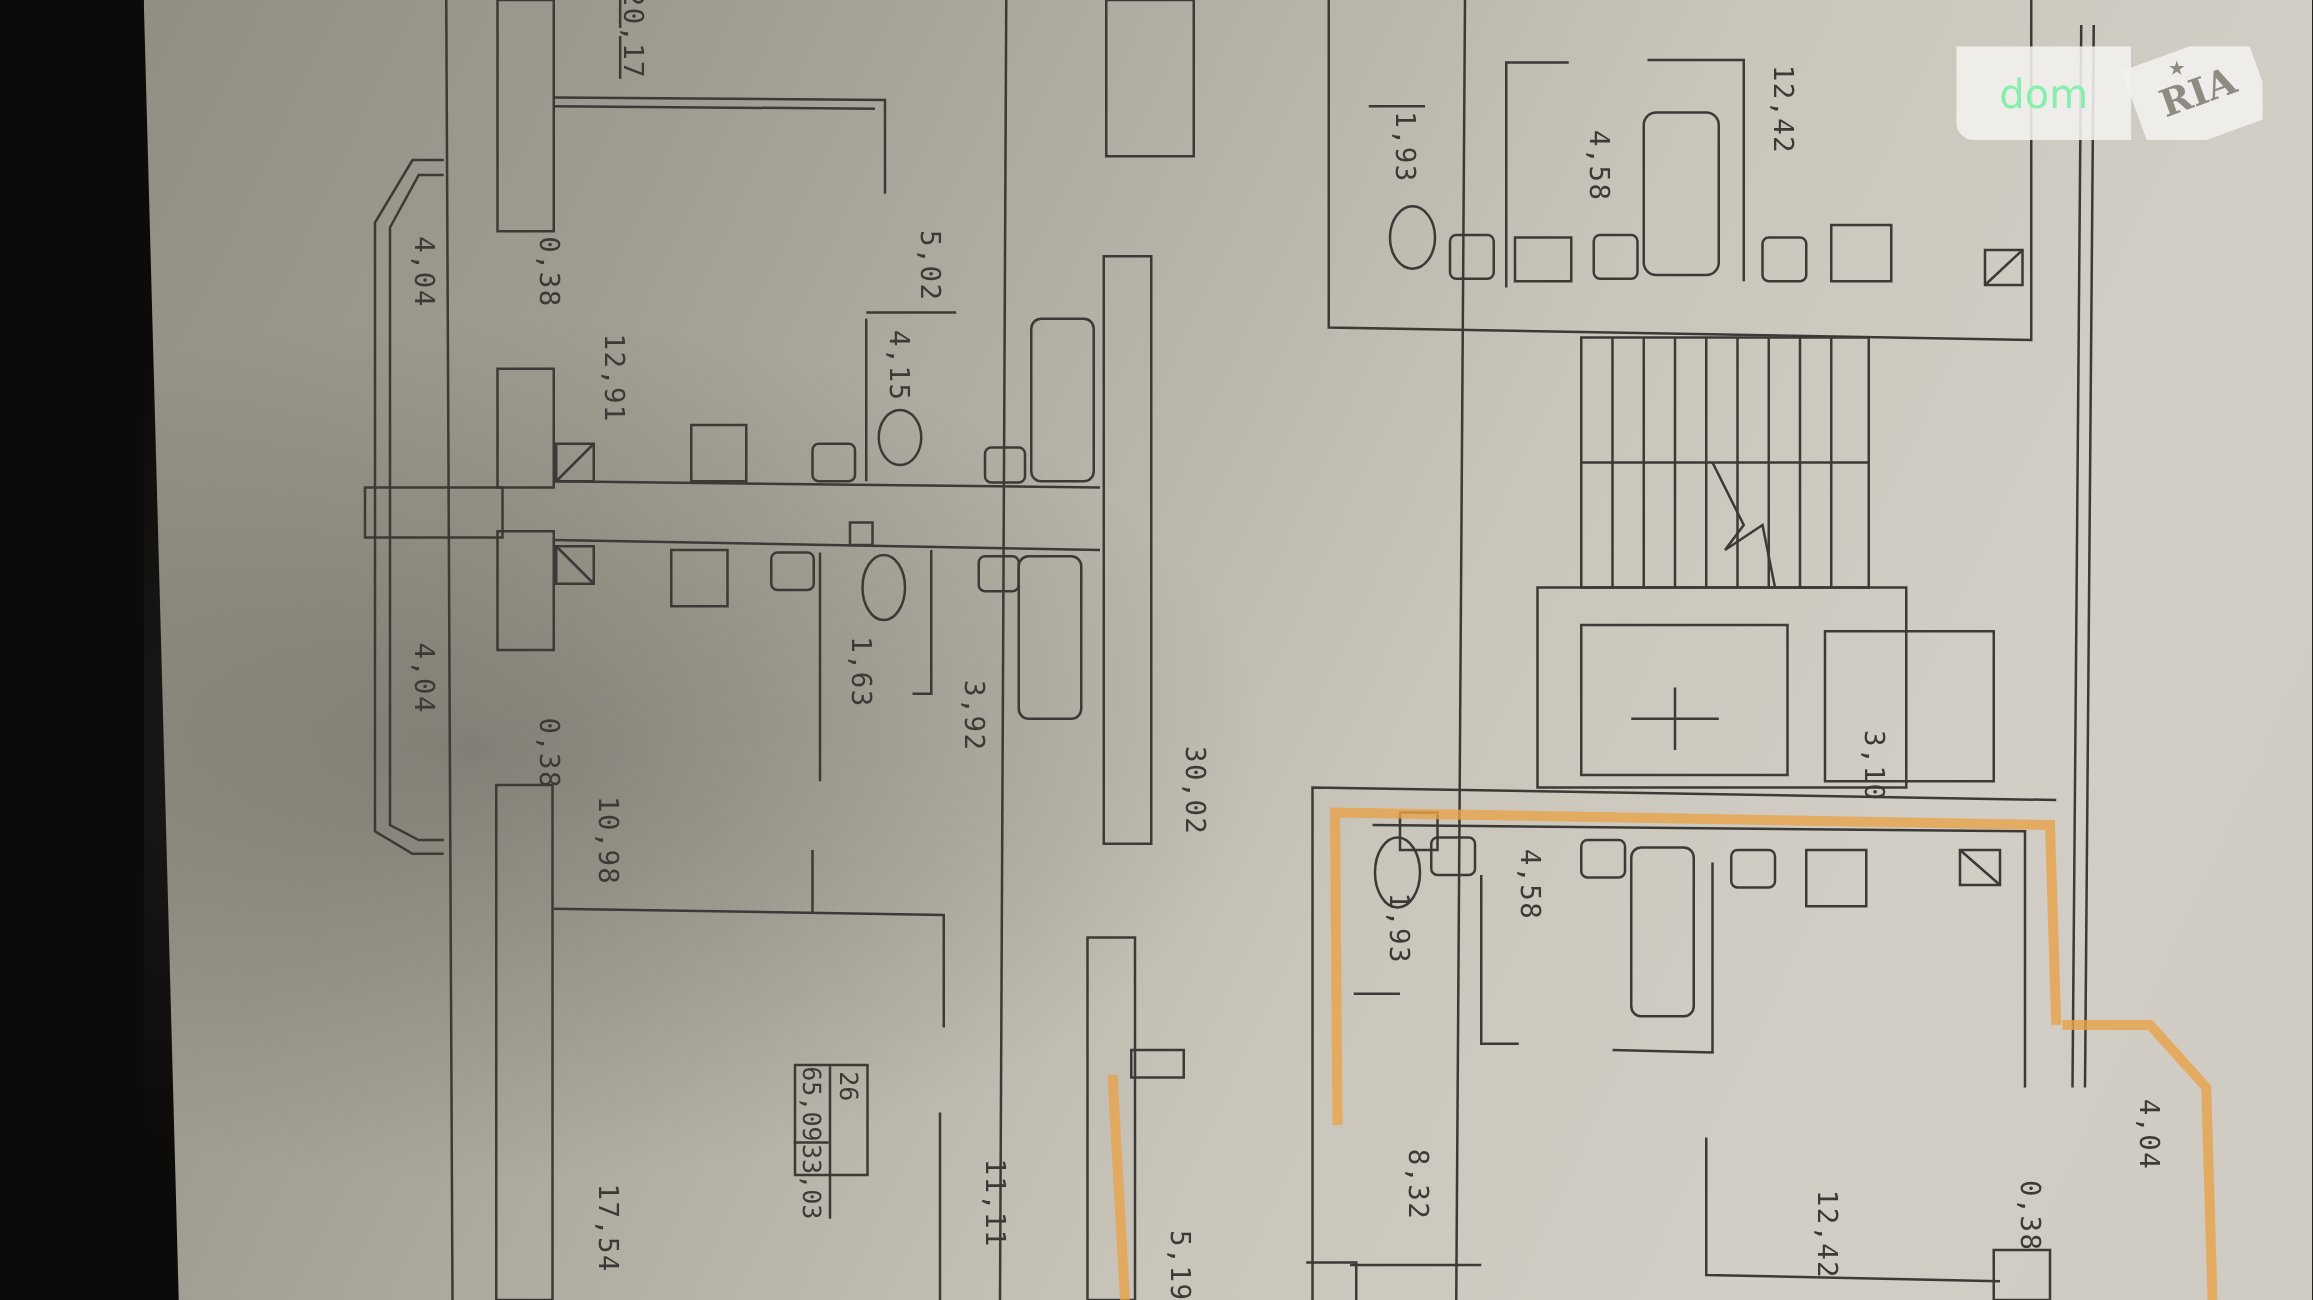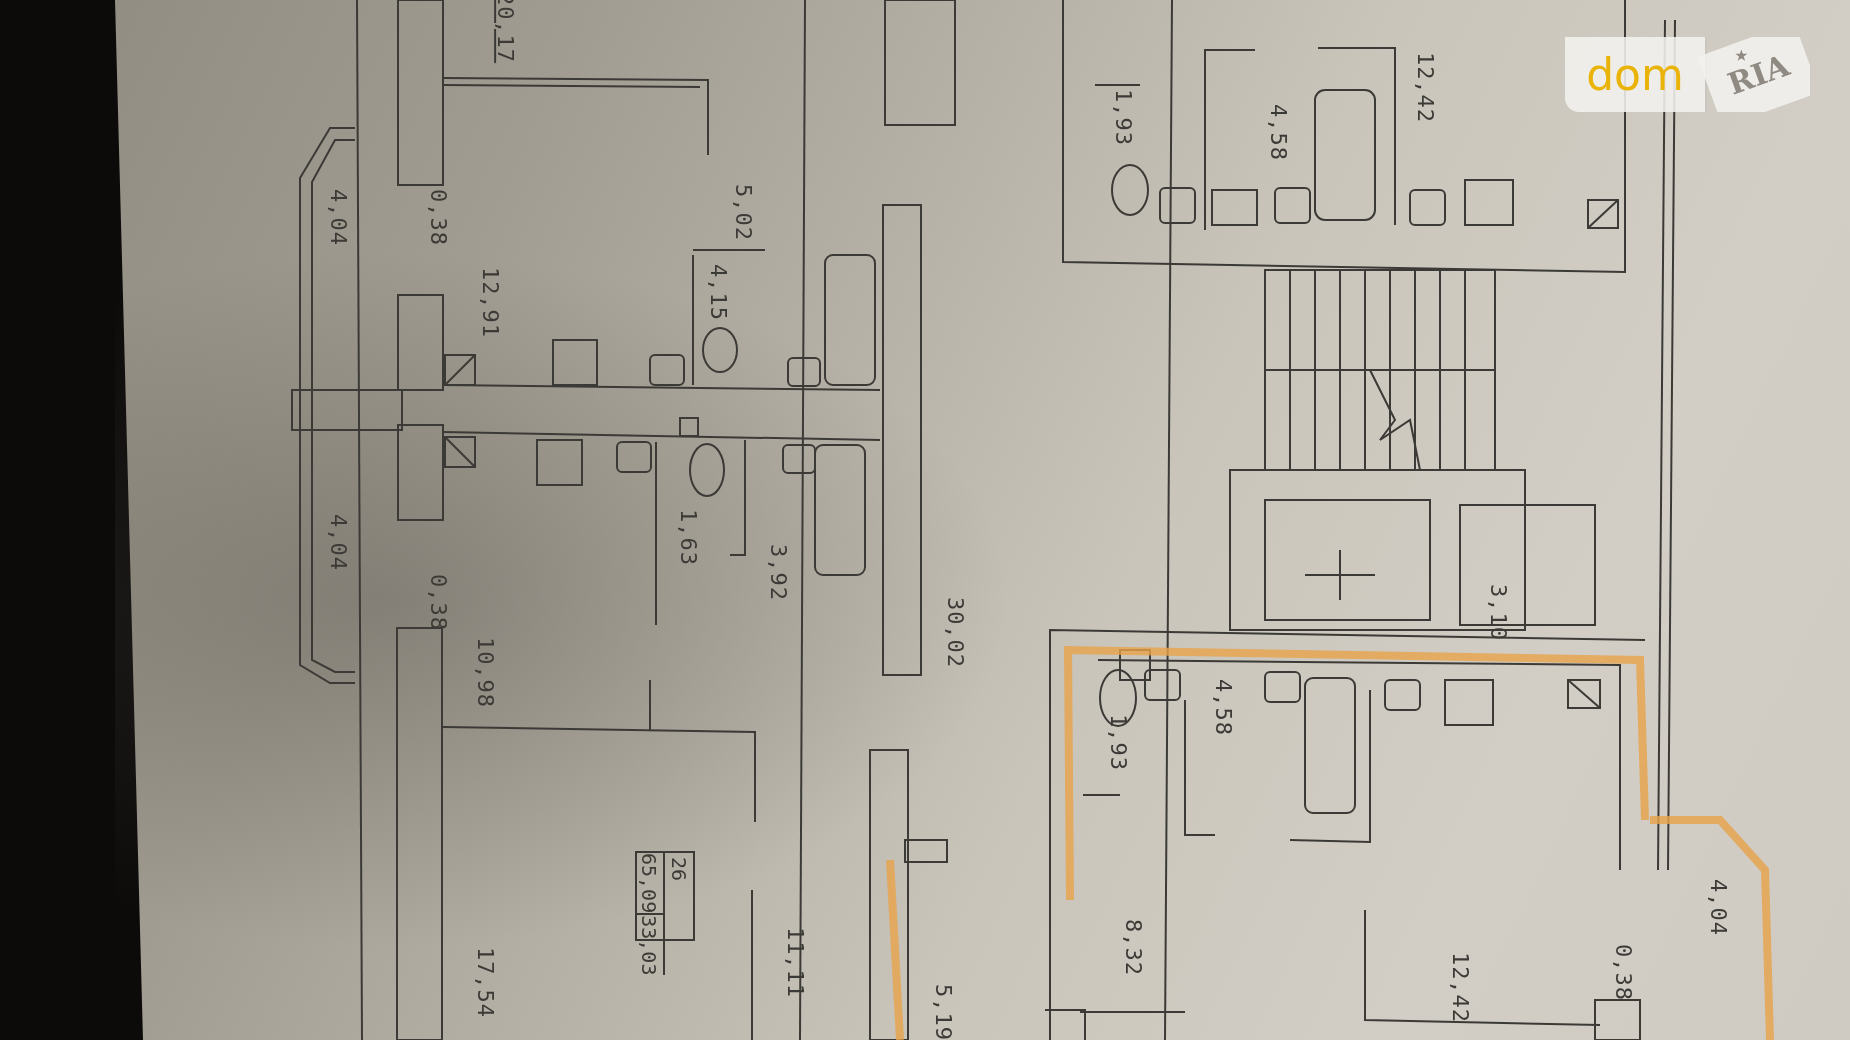--- a/index.html
+++ b/index.html
@@ -10,21 +10,21 @@
   .shade{position:absolute;left:115px;top:250px;width:900px;height:700px;
     background:radial-gradient(ellipse at 30% 50%,rgba(70,66,60,.35),rgba(70,66,60,0) 70%);pointer-events:none;}
   svg.plan{position:absolute;left:0;top:0;}
   .dim{position:absolute;font-size:22px;color:#3c3a36;transform:rotate(90deg);transform-origin:center;white-space:nowrap;letter-spacing:1px;}
   .aptbox{position:absolute;left:620px;top:836px;width:60px;height:90px;transform:rotate(90deg);transform-origin:center;}
   .apt-grid{position:absolute;left:0;top:0;width:90px;height:60px;border:2px solid #3c3a36;box-sizing:border-box;font-size:20px;color:#3c3a36;display:grid;grid-template-rows:1fr 1fr;grid-template-columns:1fr 1fr;}
   .apt-grid .num{grid-column:1 / span 2;border-bottom:2px solid #3c3a36;padding-left:4px;line-height:28px;}
   .apt-grid .c{line-height:28px;text-align:center;}
   .apt-grid .c + .c{border-left:2px solid #3c3a36;}
   .logo{position:absolute;left:1565px;top:37px;width:245px;height:75px;display:flex;border-radius:0 0 0 14px;overflow:hidden;}
-  .logo .l1{flex:0 0 140px;background:rgba(242,241,238,.88);color:#eab308;font-family:"DejaVu Sans","Liberation Sans",sans-serif;font-size:44px;display:flex;align-items:center;justify-content:center;border-right:2px solid #c9c6c0;}
+  .logo .l1{flex:0 0 140px;background:rgba(242,241,238,.88);color:#86efac;font-family:"DejaVu Sans","Liberation Sans",sans-serif;font-size:32px;display:flex;align-items:center;justify-content:center;border-right:2px solid #c9c6c0;}
   .logo .l2{flex:1;background:rgba(242,241,238,.88);color:#8f8a82;font-family:"DejaVu Serif","Liberation Serif",serif;font-weight:bold;font-size:30px;display:flex;align-items:center;justify-content:center;transform:rotate(-20deg);}
   .logo .star{position:absolute;right:62px;top:4px;color:#8f8a82;font-size:22px;}
 </style>
 </head>
 <body>
 
 <div class="paper"></div>
 <div class="shade"></div>
 
 <svg class="plan" width="1850" height="1040" viewBox="0 0 1850 1040">

